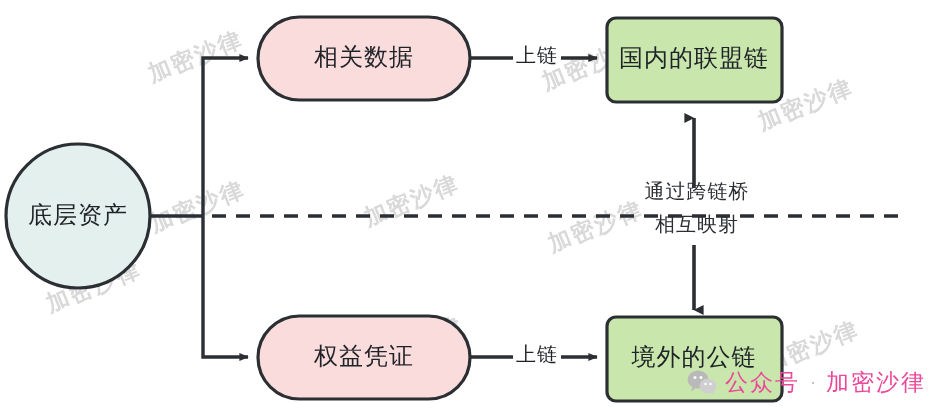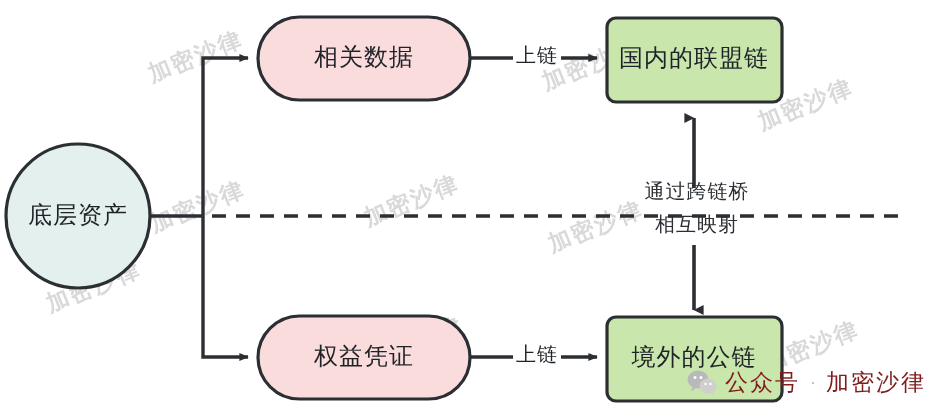--- a/index.html
+++ b/index.html
@@ -67,21 +67,21 @@
     gap: 8px;
   }
   #brand-bar .wechat-ic {
     width: 30px;
     height: 26px;
     display: block;
   }
   #brand-bar .brand-txt {
     font-family: Liberation Serif, serif;
     font-size: 23px;
-    color: #7f1d1d;
+    color: #ec4899;
     letter-spacing: 2px;
     white-space: nowrap;
   }
   #brand-bar .brand-dot {
     font-family: "Liberation Sans", "DejaVu Sans", sans-serif;
     font-size: 18px;
     color: #b9b9b9;
     padding: 0 2px;
   }
 </style>

